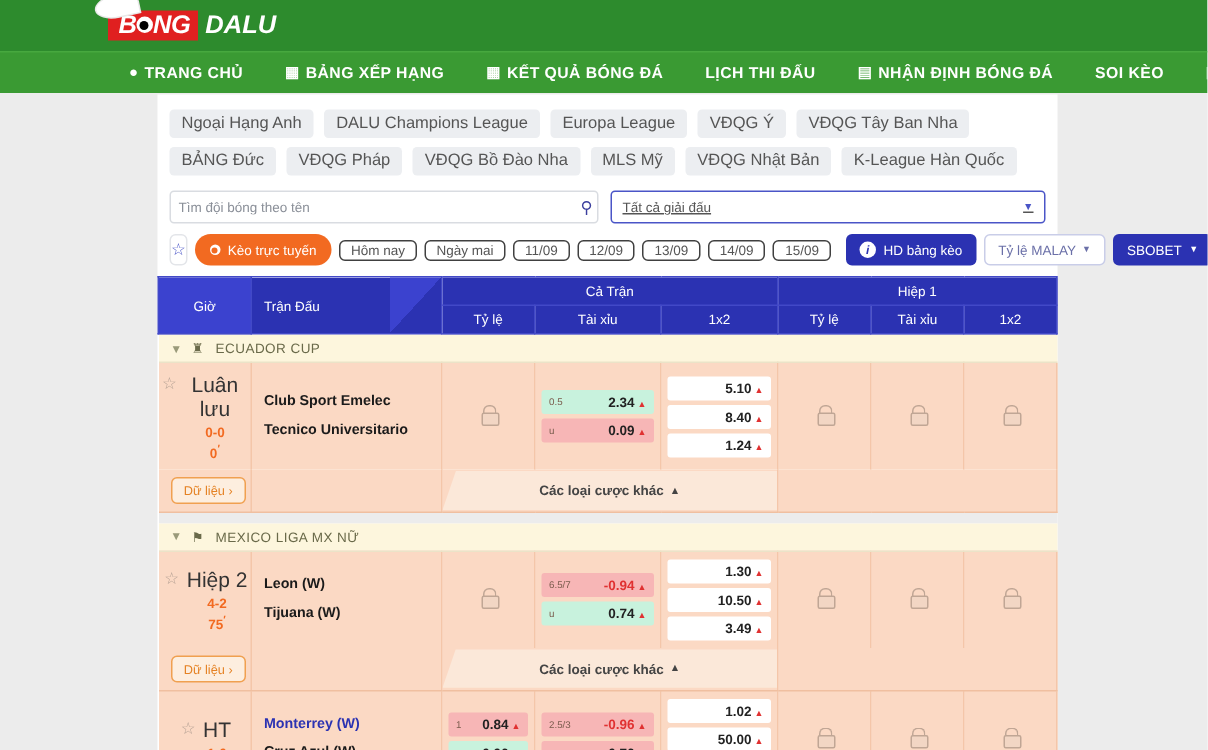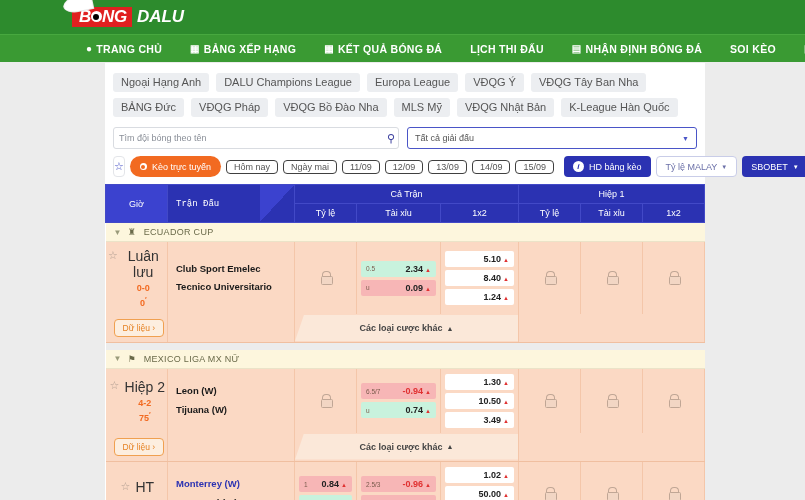--- a/index.html
+++ b/index.html
@@ -83,21 +83,21 @@
   }
   .searchbox input{
     border:0; outline:0; font-size:9px; color:#555; width:100%;
     font-family:"Liberation Sans", sans-serif; background:transparent;
   }
   .searchbox input::placeholder{ color:#8a8f98; }
   .search-ico{ color:#3b3f9e; font-size:11px; }
   .selbox{
     width:290px; height:22px; border:1px solid #4a55c7; border-radius:3px;
     display:flex; align-items:center; justify-content:space-between;
-    padding:0 7px; font-size:9px; color:#555; cursor:pointer; background:#fff;
+    padding:0 7px; font-size:9px; color:#555; cursor:pointer; background:#fff;text-decoration:underline;
   }
   .caret{ color:#4a55c7; font-size:7px; }
 
   .daterow{
     display:flex; align-items:center; gap:5px; padding:7px 8px 7px 8px;
   }
   .starbtn{
     width:24px; height:21px; border:1px solid #e3e5e9; border-radius:4px;
     display:flex; align-items:center; justify-content:center;
     color:#4a55c7; font-size:11px; cursor:pointer; background:#fff;
@@ -136,21 +136,20 @@
   
   table.odds { width:100%; border-collapse:collapse; table-layout:fixed; }
   .hdr-main td, .hdr-sub td{
     background:#2b32b2; color:#fff; text-align:center; font-size:9px;
     border:1px solid #4249c7; padding:4px 0; font-weight:normal;
   }
   .hdr-time{ background:#3b42cf !important; }
   .hdr-match{
     background:#2b32b2 !important; text-align:left !important; padding-left:8px !important;
     position:relative;
-    font-family:Liberation Mono, monospace;
   }
   .hdr-match::after{
     content:""; position:absolute; right:0; top:0; width:34px; height:100%;
     background:linear-gradient(to bottom right, #3b42cf 50%, transparent 50%);
   }
 
   .league-row td{
     background:#fdf6dd; padding:4px 8px; font-size:9px; color:#6a6a4a;
     letter-spacing:0.3px; border-bottom:1px solid #ebe3c8;
   }

